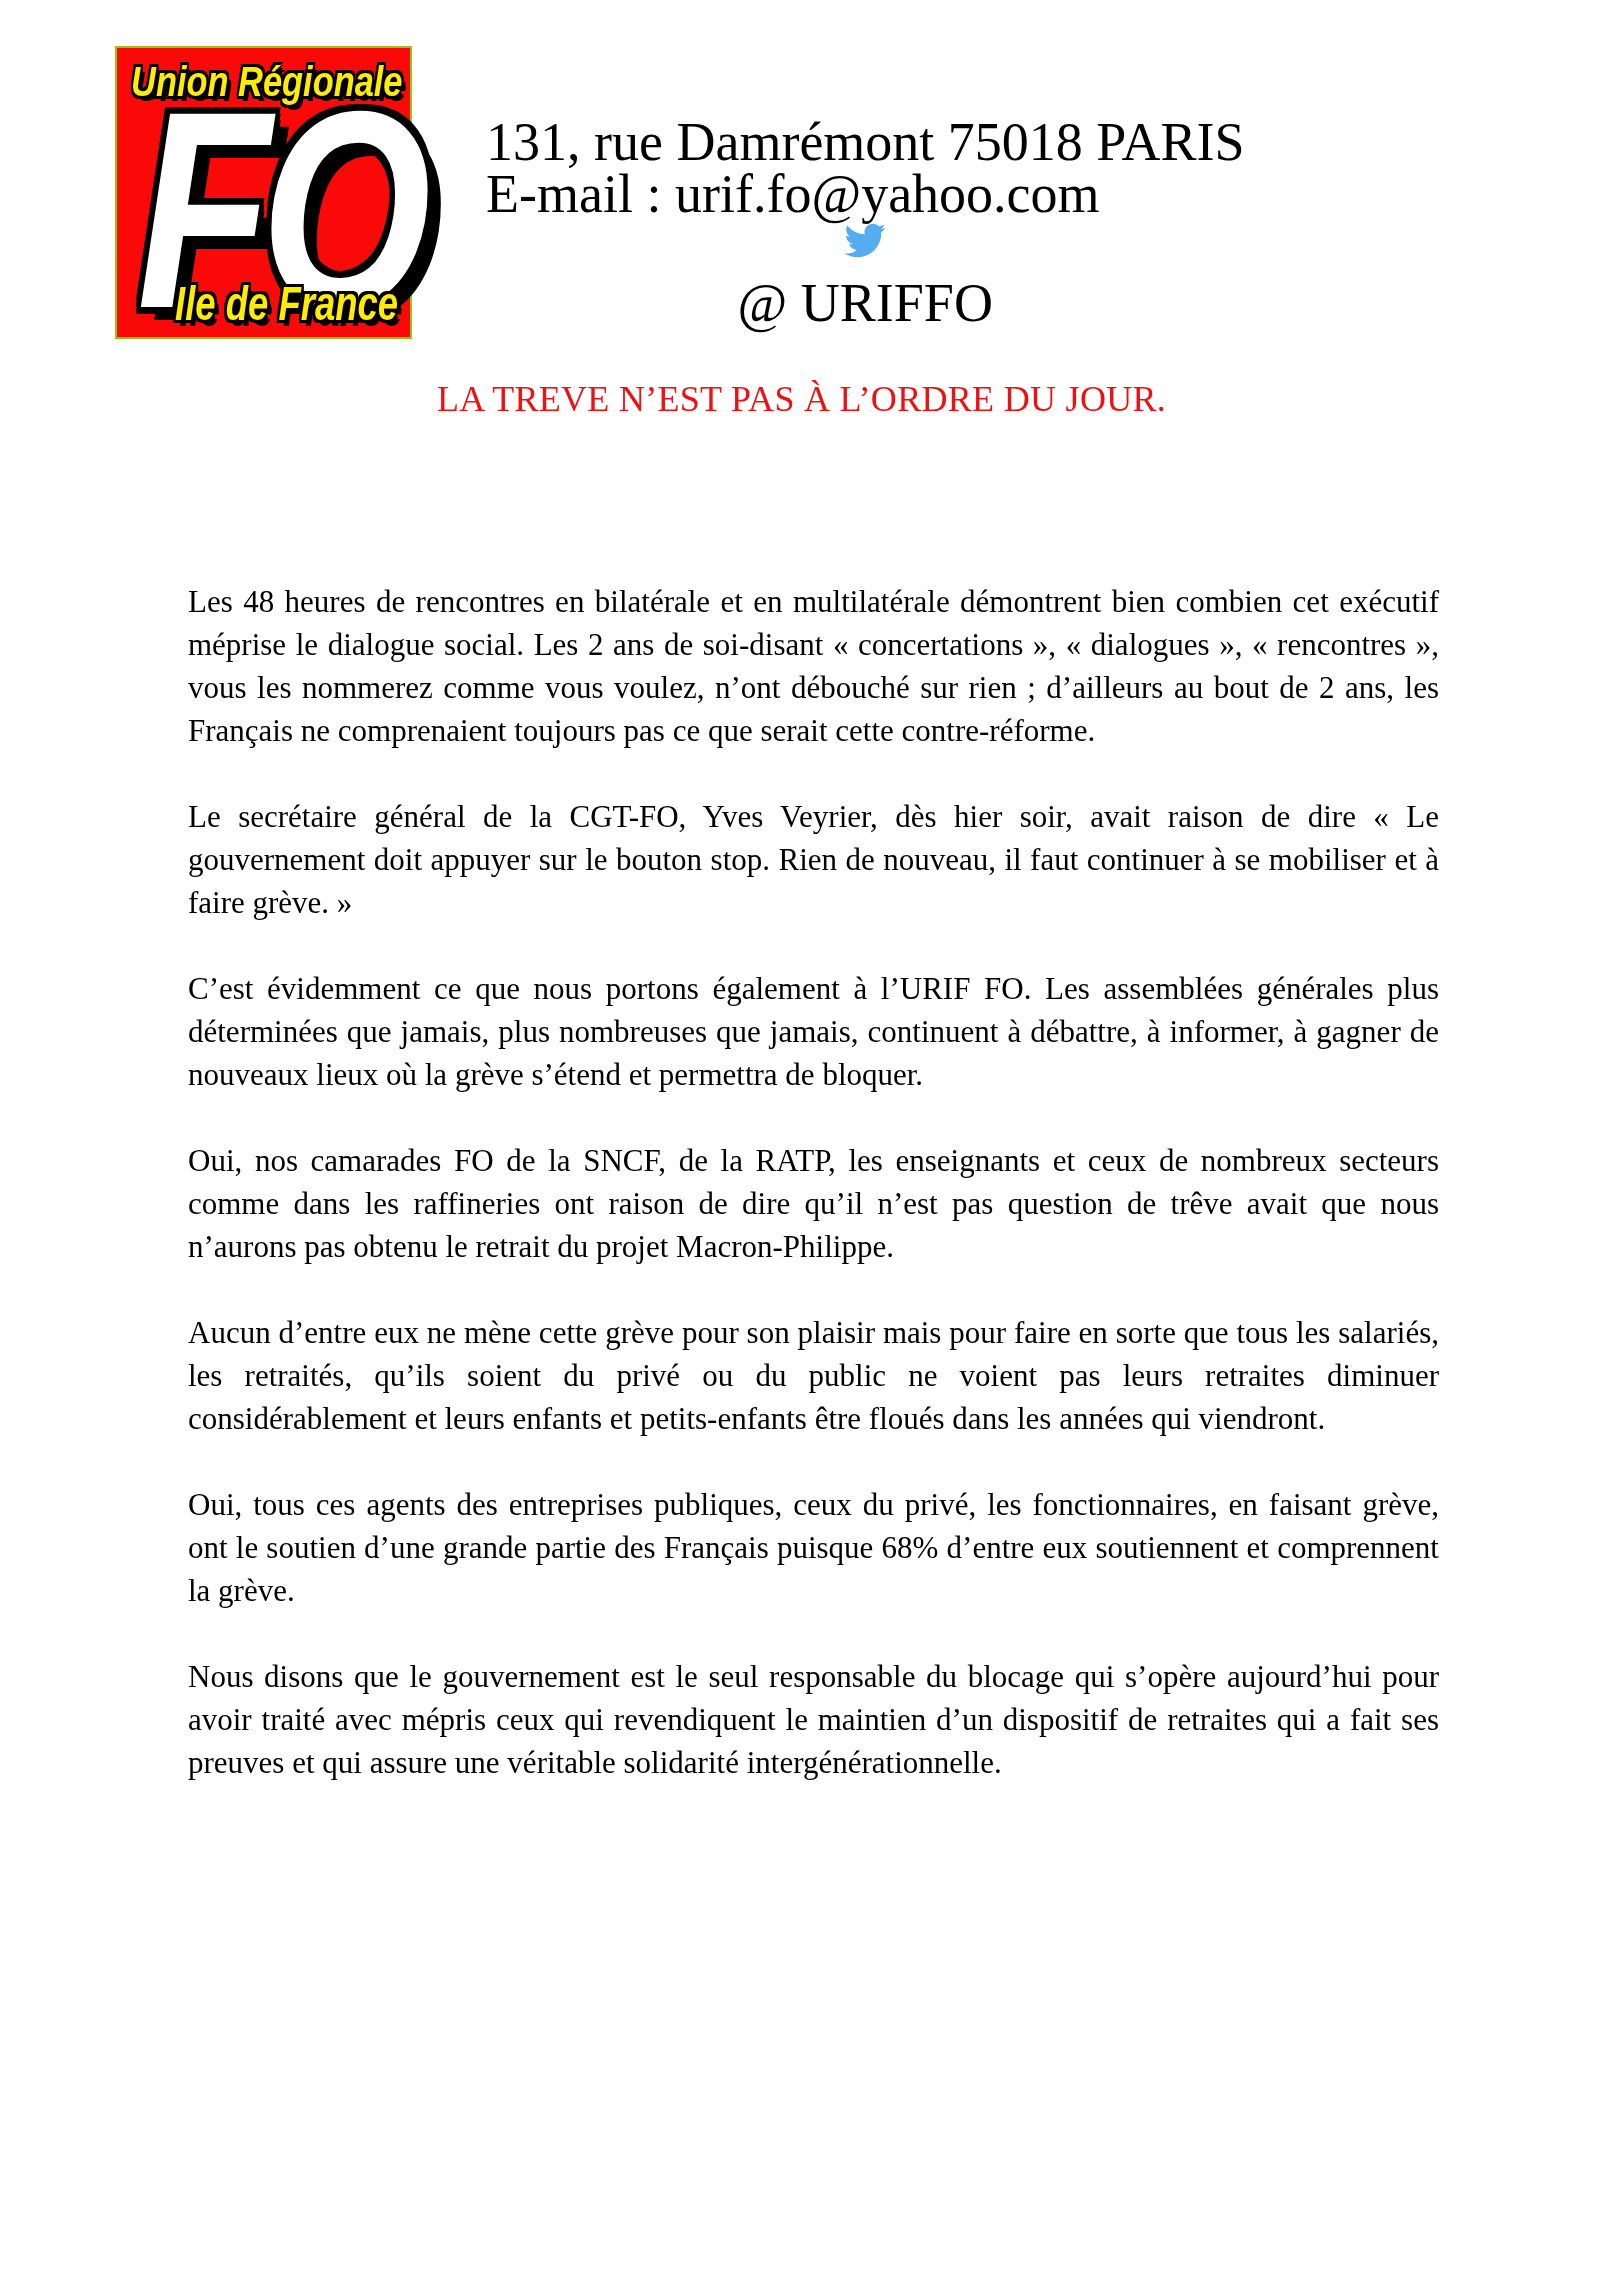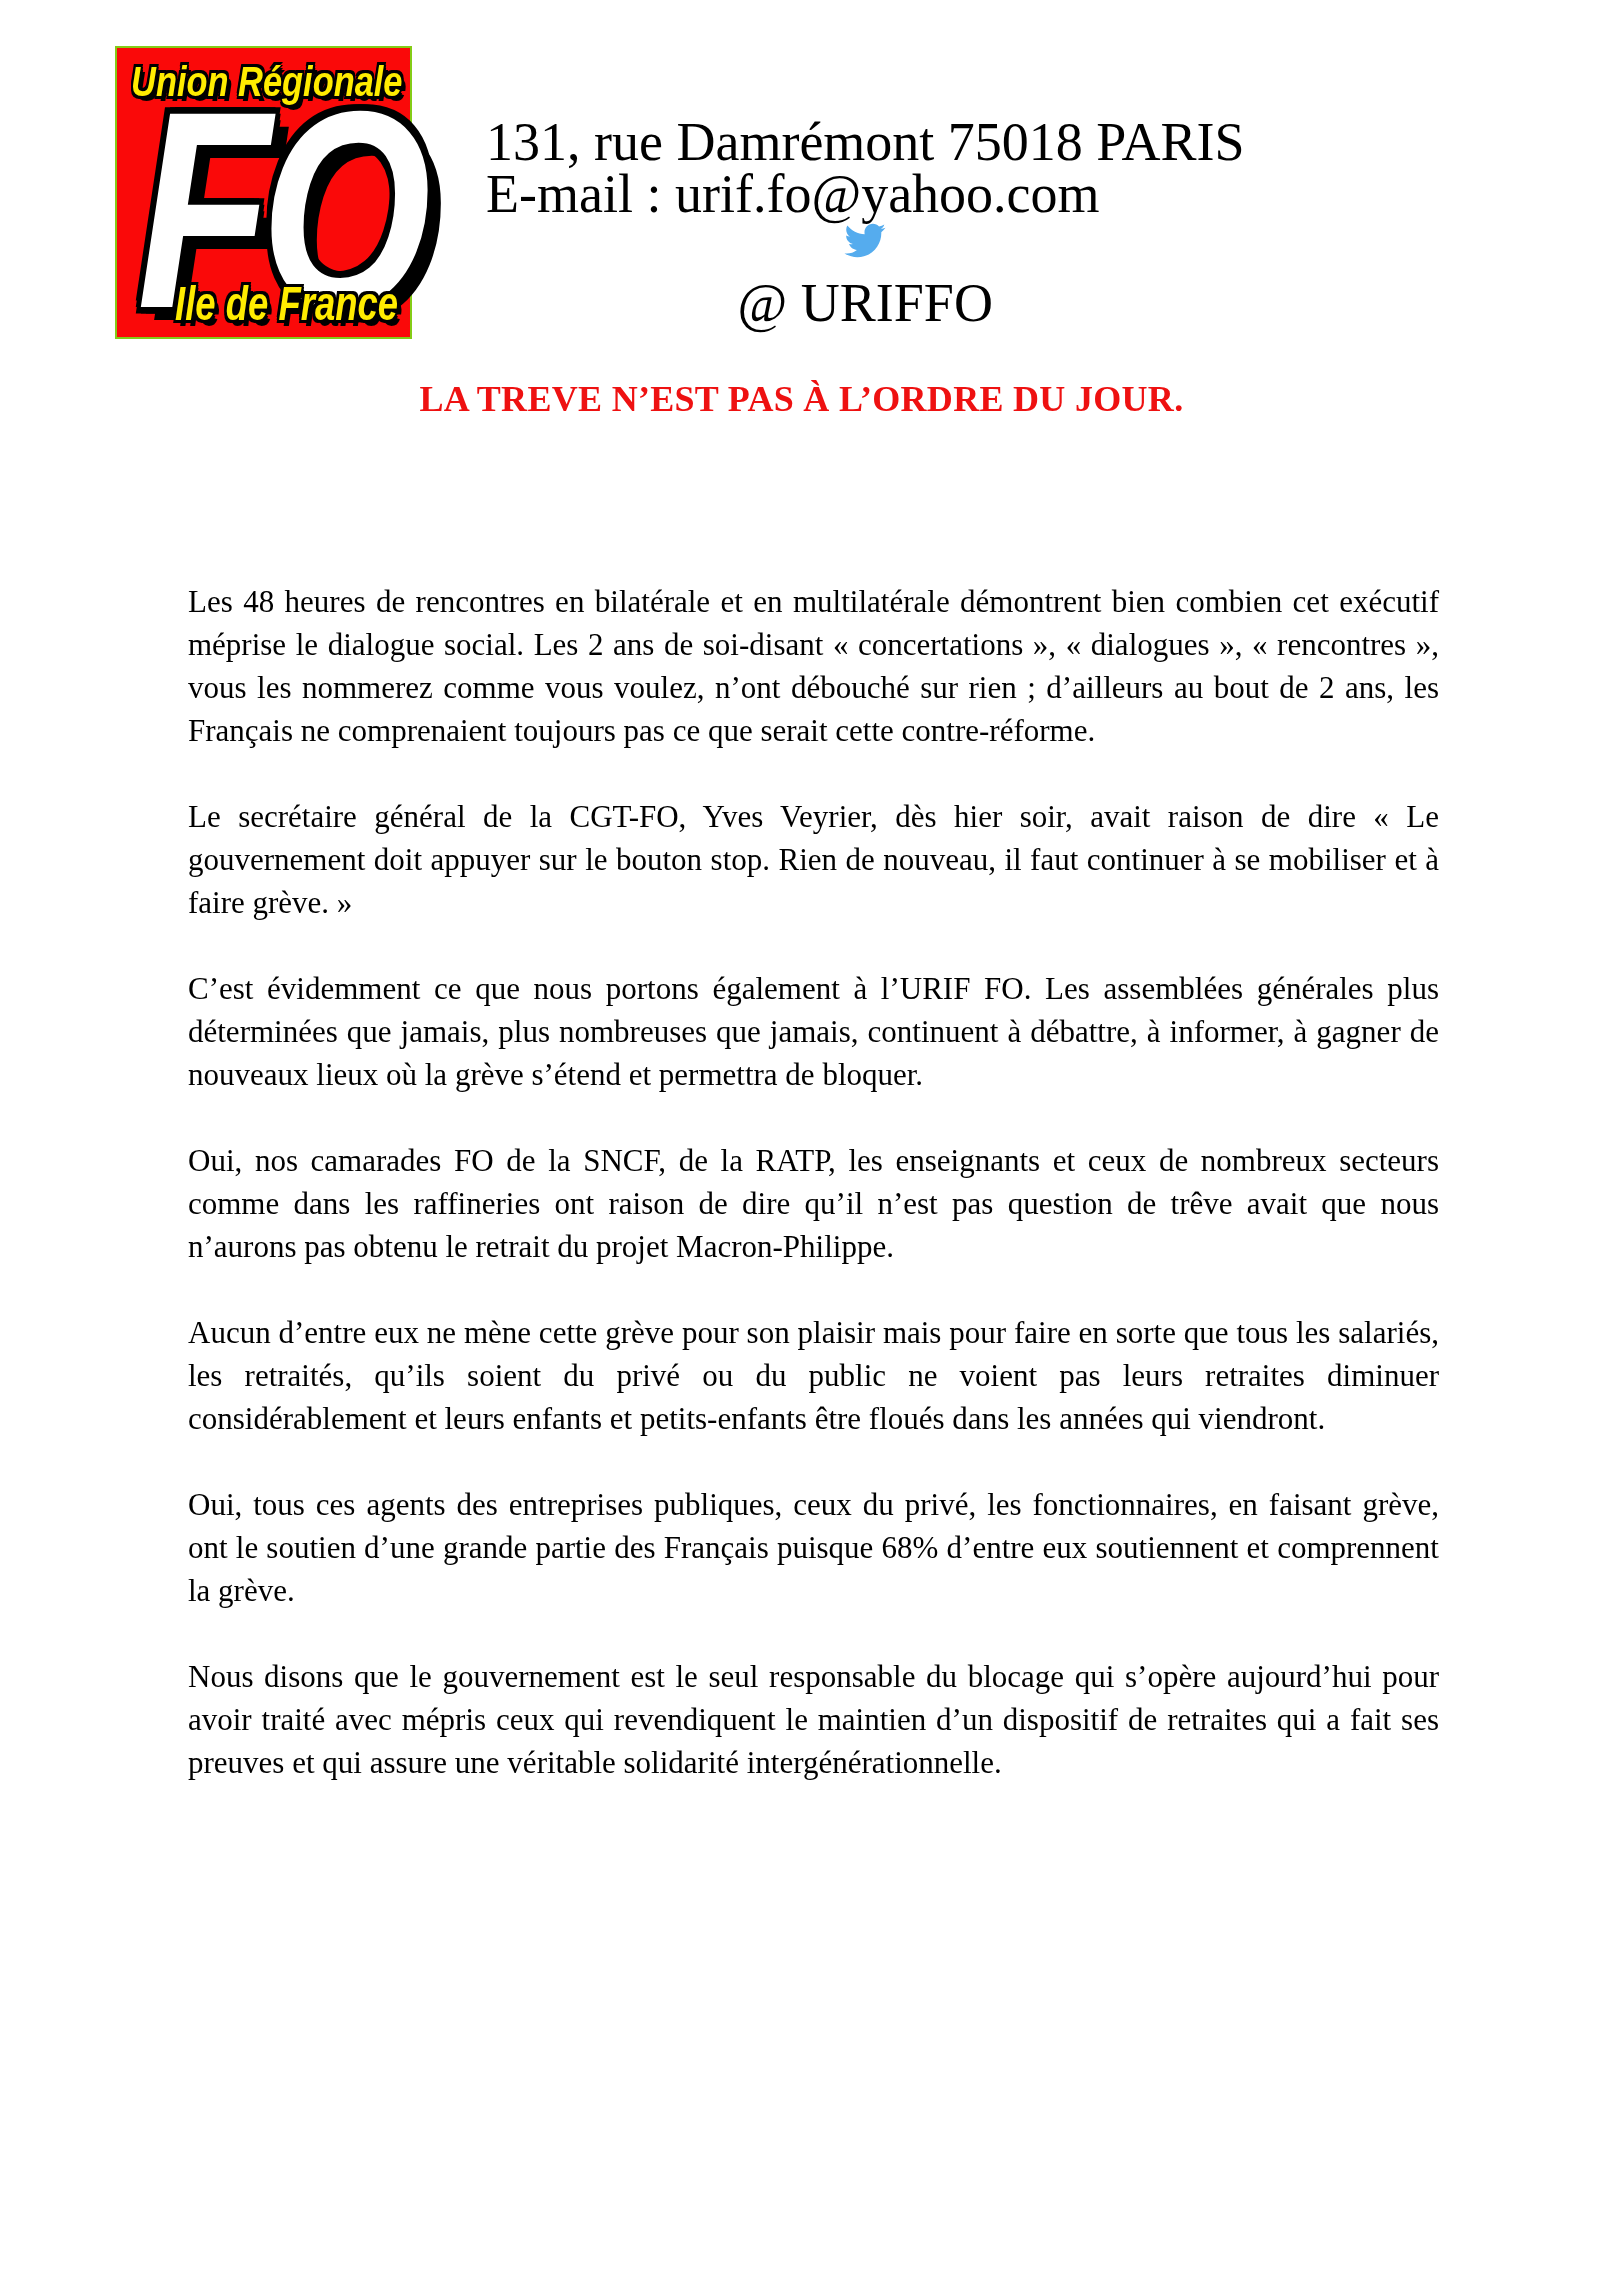--- a/index.html
+++ b/index.html
@@ -46,21 +46,21 @@
     font-size:54px; line-height:52px; color:#000;
   }
   .contact-line { white-space:nowrap; }
   .twitter-line { display:flex; align-items:center; gap:15.7px;flex-direction:column; }
   .bird { display:inline-block; width:50px; height:41px; }
   .bird svg { width:50px; height:41px; display:block; }
 
   
   .headline {
     position:absolute; left:0; top:374px; width:1603px;
-    text-align:center; color:#ee1111; font-weight:bold;
+    text-align:center; color:#ee1111; font-weight:normal;
     font-size:36px; line-height:51px; letter-spacing:0.3px;
   }
 
   
   .body-text {
     position:absolute; left:188px; top:580px; width:1251px;
     font-size:31px; line-height:43px; text-align:justify; color:#000;
   }
   .body-text p { margin:0 0 43px 0; }
 </style>

